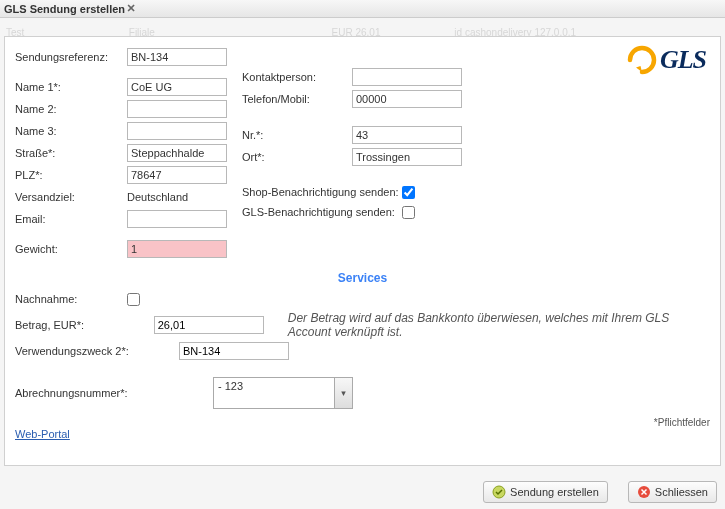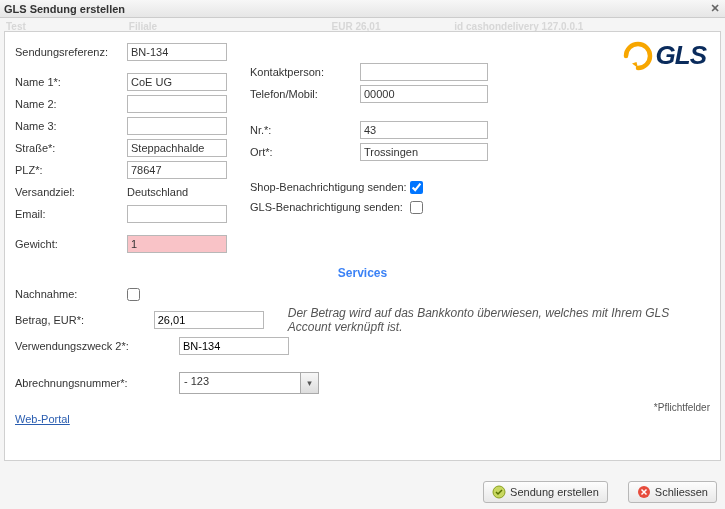--- a/index.html
+++ b/index.html
@@ -12,67 +12,65 @@
     height: 509px;
     overflow: hidden;
     position: relative;
   }
   .titlebar {
     background: linear-gradient(#f7f7f7,#e6e6e6);
     border-bottom: 1px solid #ccc;
     height: 18px;
     display: flex;
     align-items: center;
-    justify-content: space-between;
     padding: 0 4px;
     font-weight: bold;
     font-size: 11px;
     color: #333;
   }
   .titlebar .close {
     width: 12px; height: 12px;
     display: flex; align-items: center; justify-content: center;
     font-size: 11px; color: #666;
     cursor: pointer;
   }
   .ghostbar {
     font-size: 10px;
     color: #d7d7d7;
-    padding: 3px 6px;
+    padding: 9px 6px;
     height: 13px;
     overflow: hidden;
     white-space: nowrap;
-    font-weight: bold;
   }
   .panel {
     background: #fff;
     border: 1px solid #d0d0d0;
     margin: 0 4px;
     padding: 8px 10px 10px 10px;
     position: relative;
     height: 430px;
   }
   .logo {
     position: absolute;
     top: 8px; right: 14px;
     display: flex; align-items: center;
-    font-family: Liberation Sans, sans-serif;
+    font-family: Liberation Serif, serif;
   }
   .logo-arrow {
     width: 30px; height: 30px;
     margin-right: 3px;
   }
   .logo-text {
     font-weight: bold;
     font-size: 26px;
     color: #0a2b5c;
     font-style: italic;
     letter-spacing: -1px;
   }
-  .cols { display: flex; gap: 20px; }
+  .cols { display: flex; gap: 12px; }
   .col { flex: 0 0 auto; }
   .col-left { width: 215px; }
   .col-right { width: 260px; padding-top: 20px;}
   .row {
     display: flex;
     align-items: center;
     margin: 2px 0;
     min-height: 20px;
   }
   .row label {
@@ -82,21 +80,21 @@
   }
   .col-right .row label { width: 110px; }
   .row input[type="text"] {
     width: 100px;
     height: 18px;
     border: 1px solid #b8b8b8;
     padding: 1px 3px;
     font-size: 11px;
     color: #333;
   }
-  .col-right .row input[type="text"] { width: 128px; }
+  .col-right .row input[type="text"] { width: 110px; }
   .row .disp {
     font-size: 11px;
     color: #333;
   }
   .row input.pink {
     background: #f9c3c7;
   }
   .spacer { height: 6px; }
   .section-title {
     font-weight: bold;
@@ -113,23 +111,24 @@
     font-size: 12px;
     color: #555;
   }
   .wide-row { display:flex; align-items:center; margin:2px 0; min-height:20px;}
   .wide-row label { width: 164px; font-size:11px;}
   .wide-row input[type="text"] { width: 110px; height:18px; border:1px solid #b8b8b8; padding:1px 3px; font-size:11px;}
   .wide-row .note-cell { margin-left: 24px;}
   .select-wrap {
     display: inline-flex;
     border: 1px solid #aaa;
-    height: 22px;
+    height: 32px;
     width: 140px;
     background: #fff;
+    margin-left: 34px;
   }
   .select-wrap .sval {
     flex: 1;
     padding: 2px 4px;
     font-size: 11px;
   }
   .select-wrap .sbtn {
     width: 18px;
     background: linear-gradient(#f7f7f7,#ddd);
     border-left: 1px solid #aaa;

